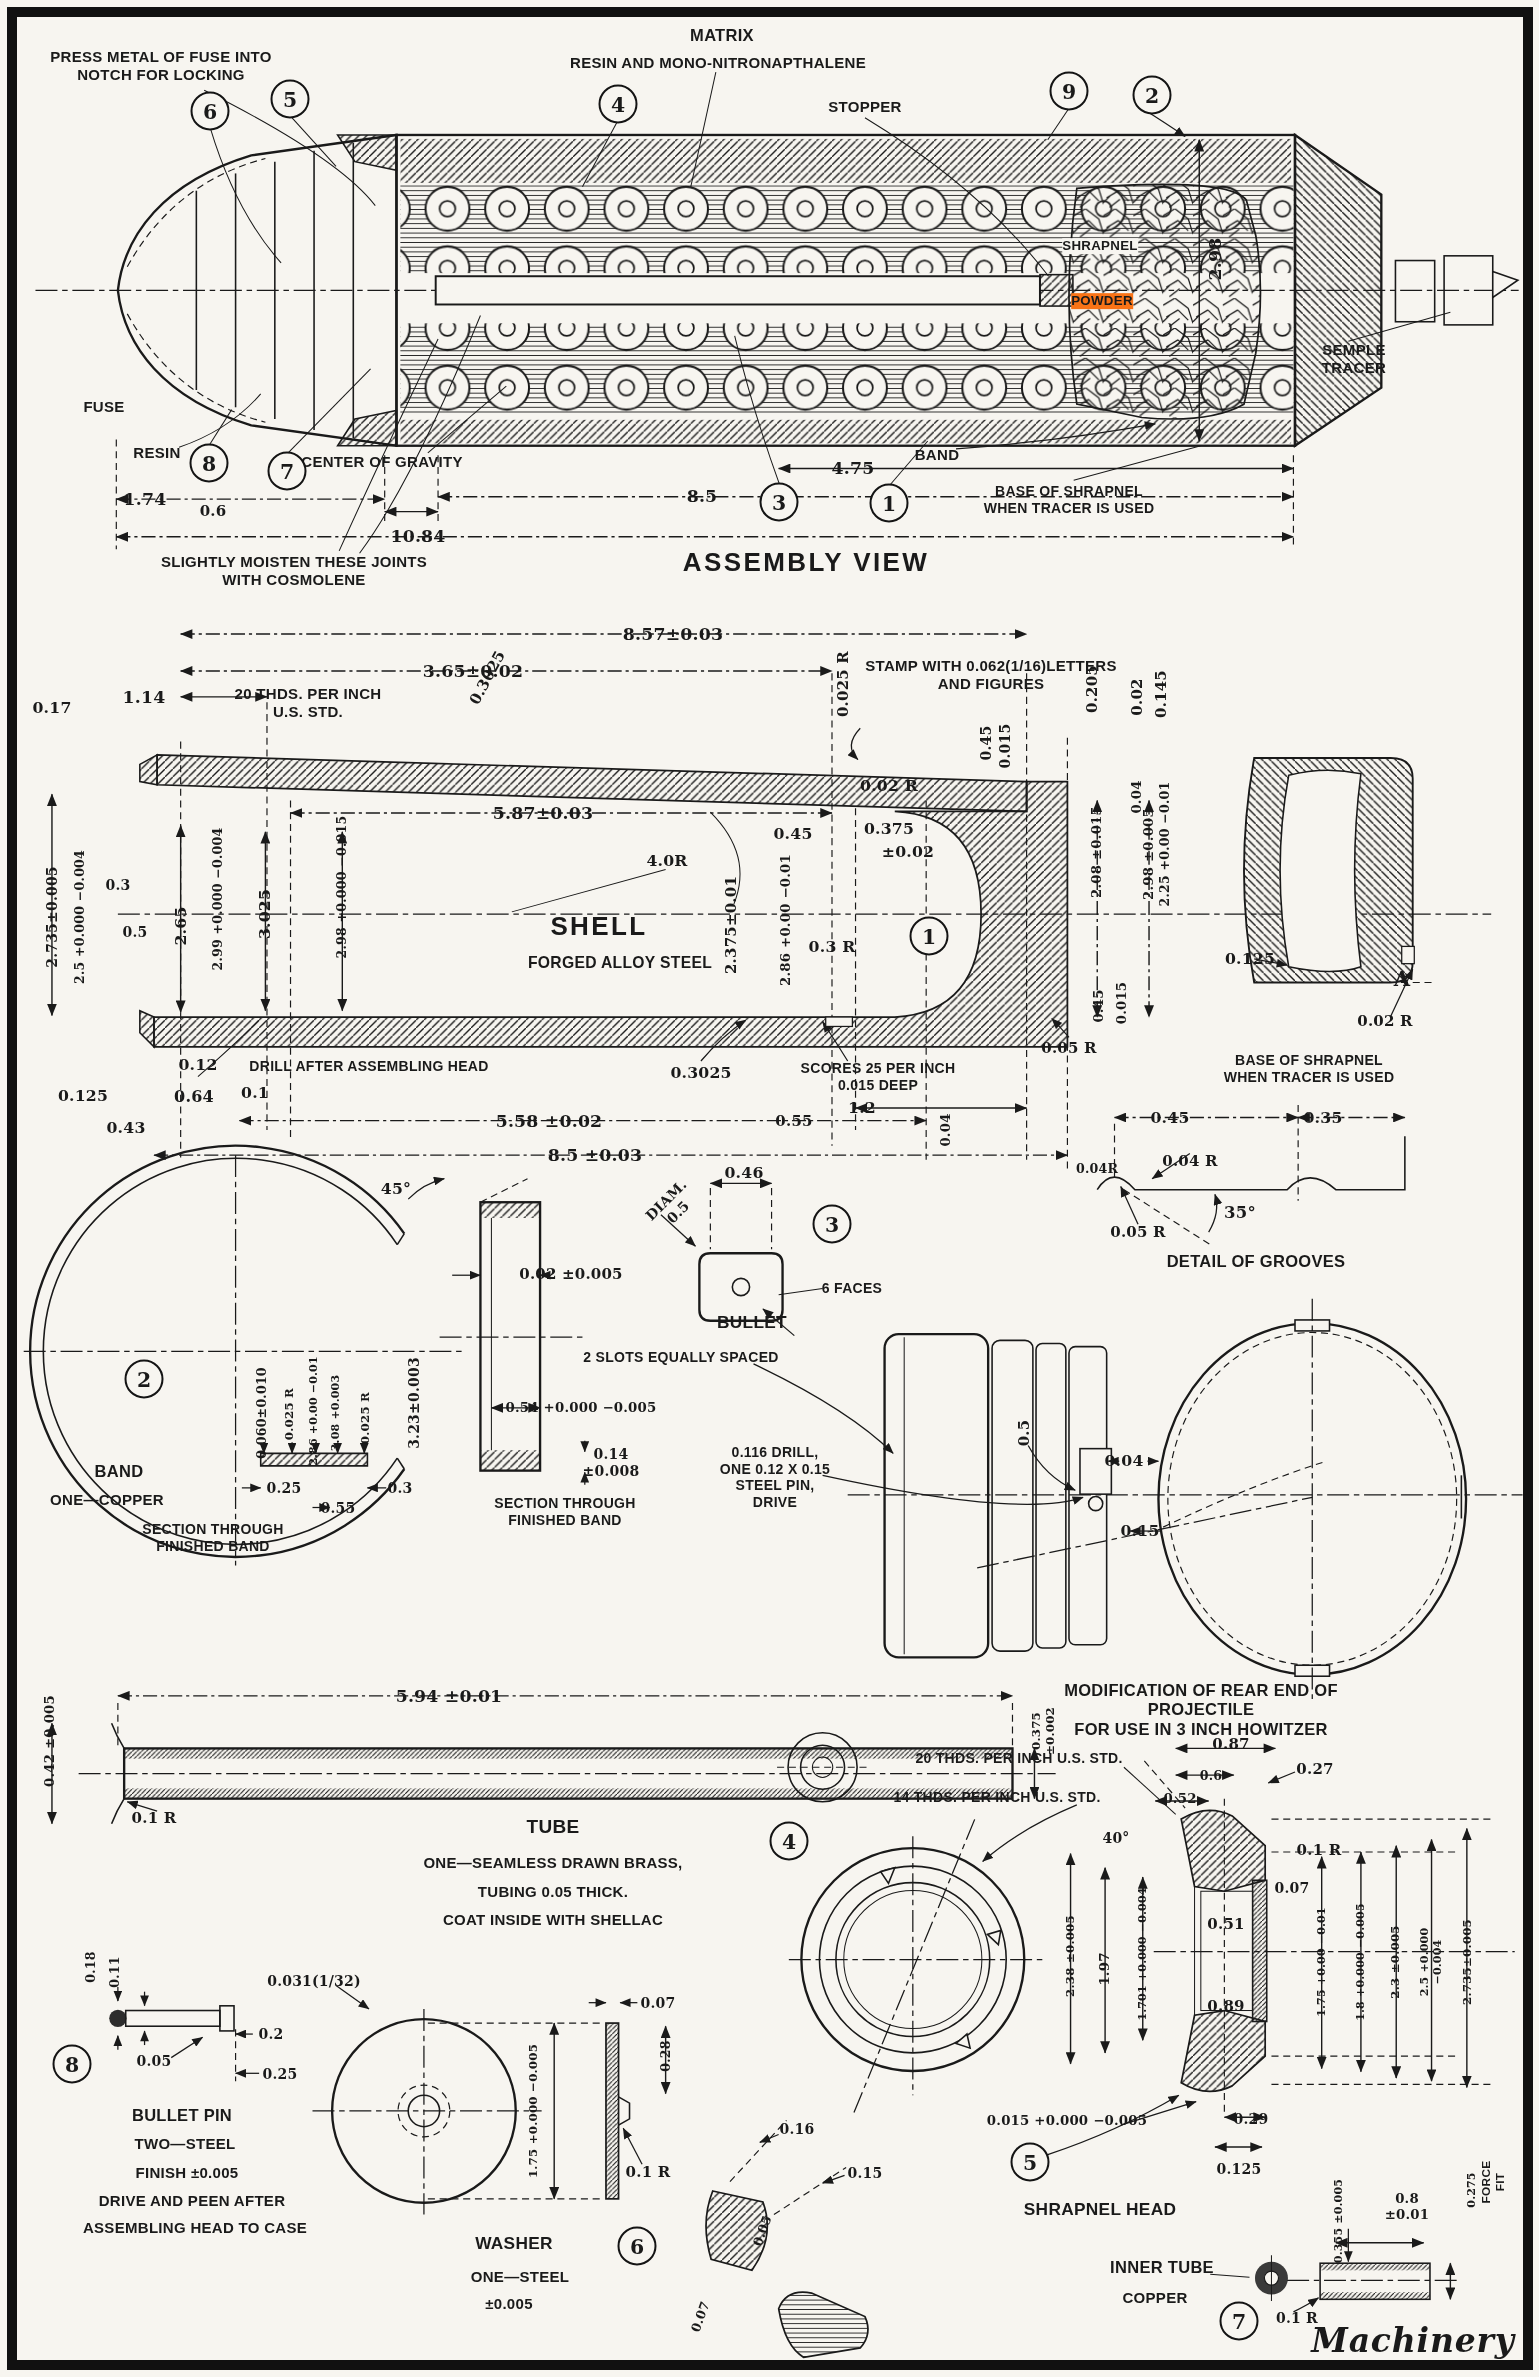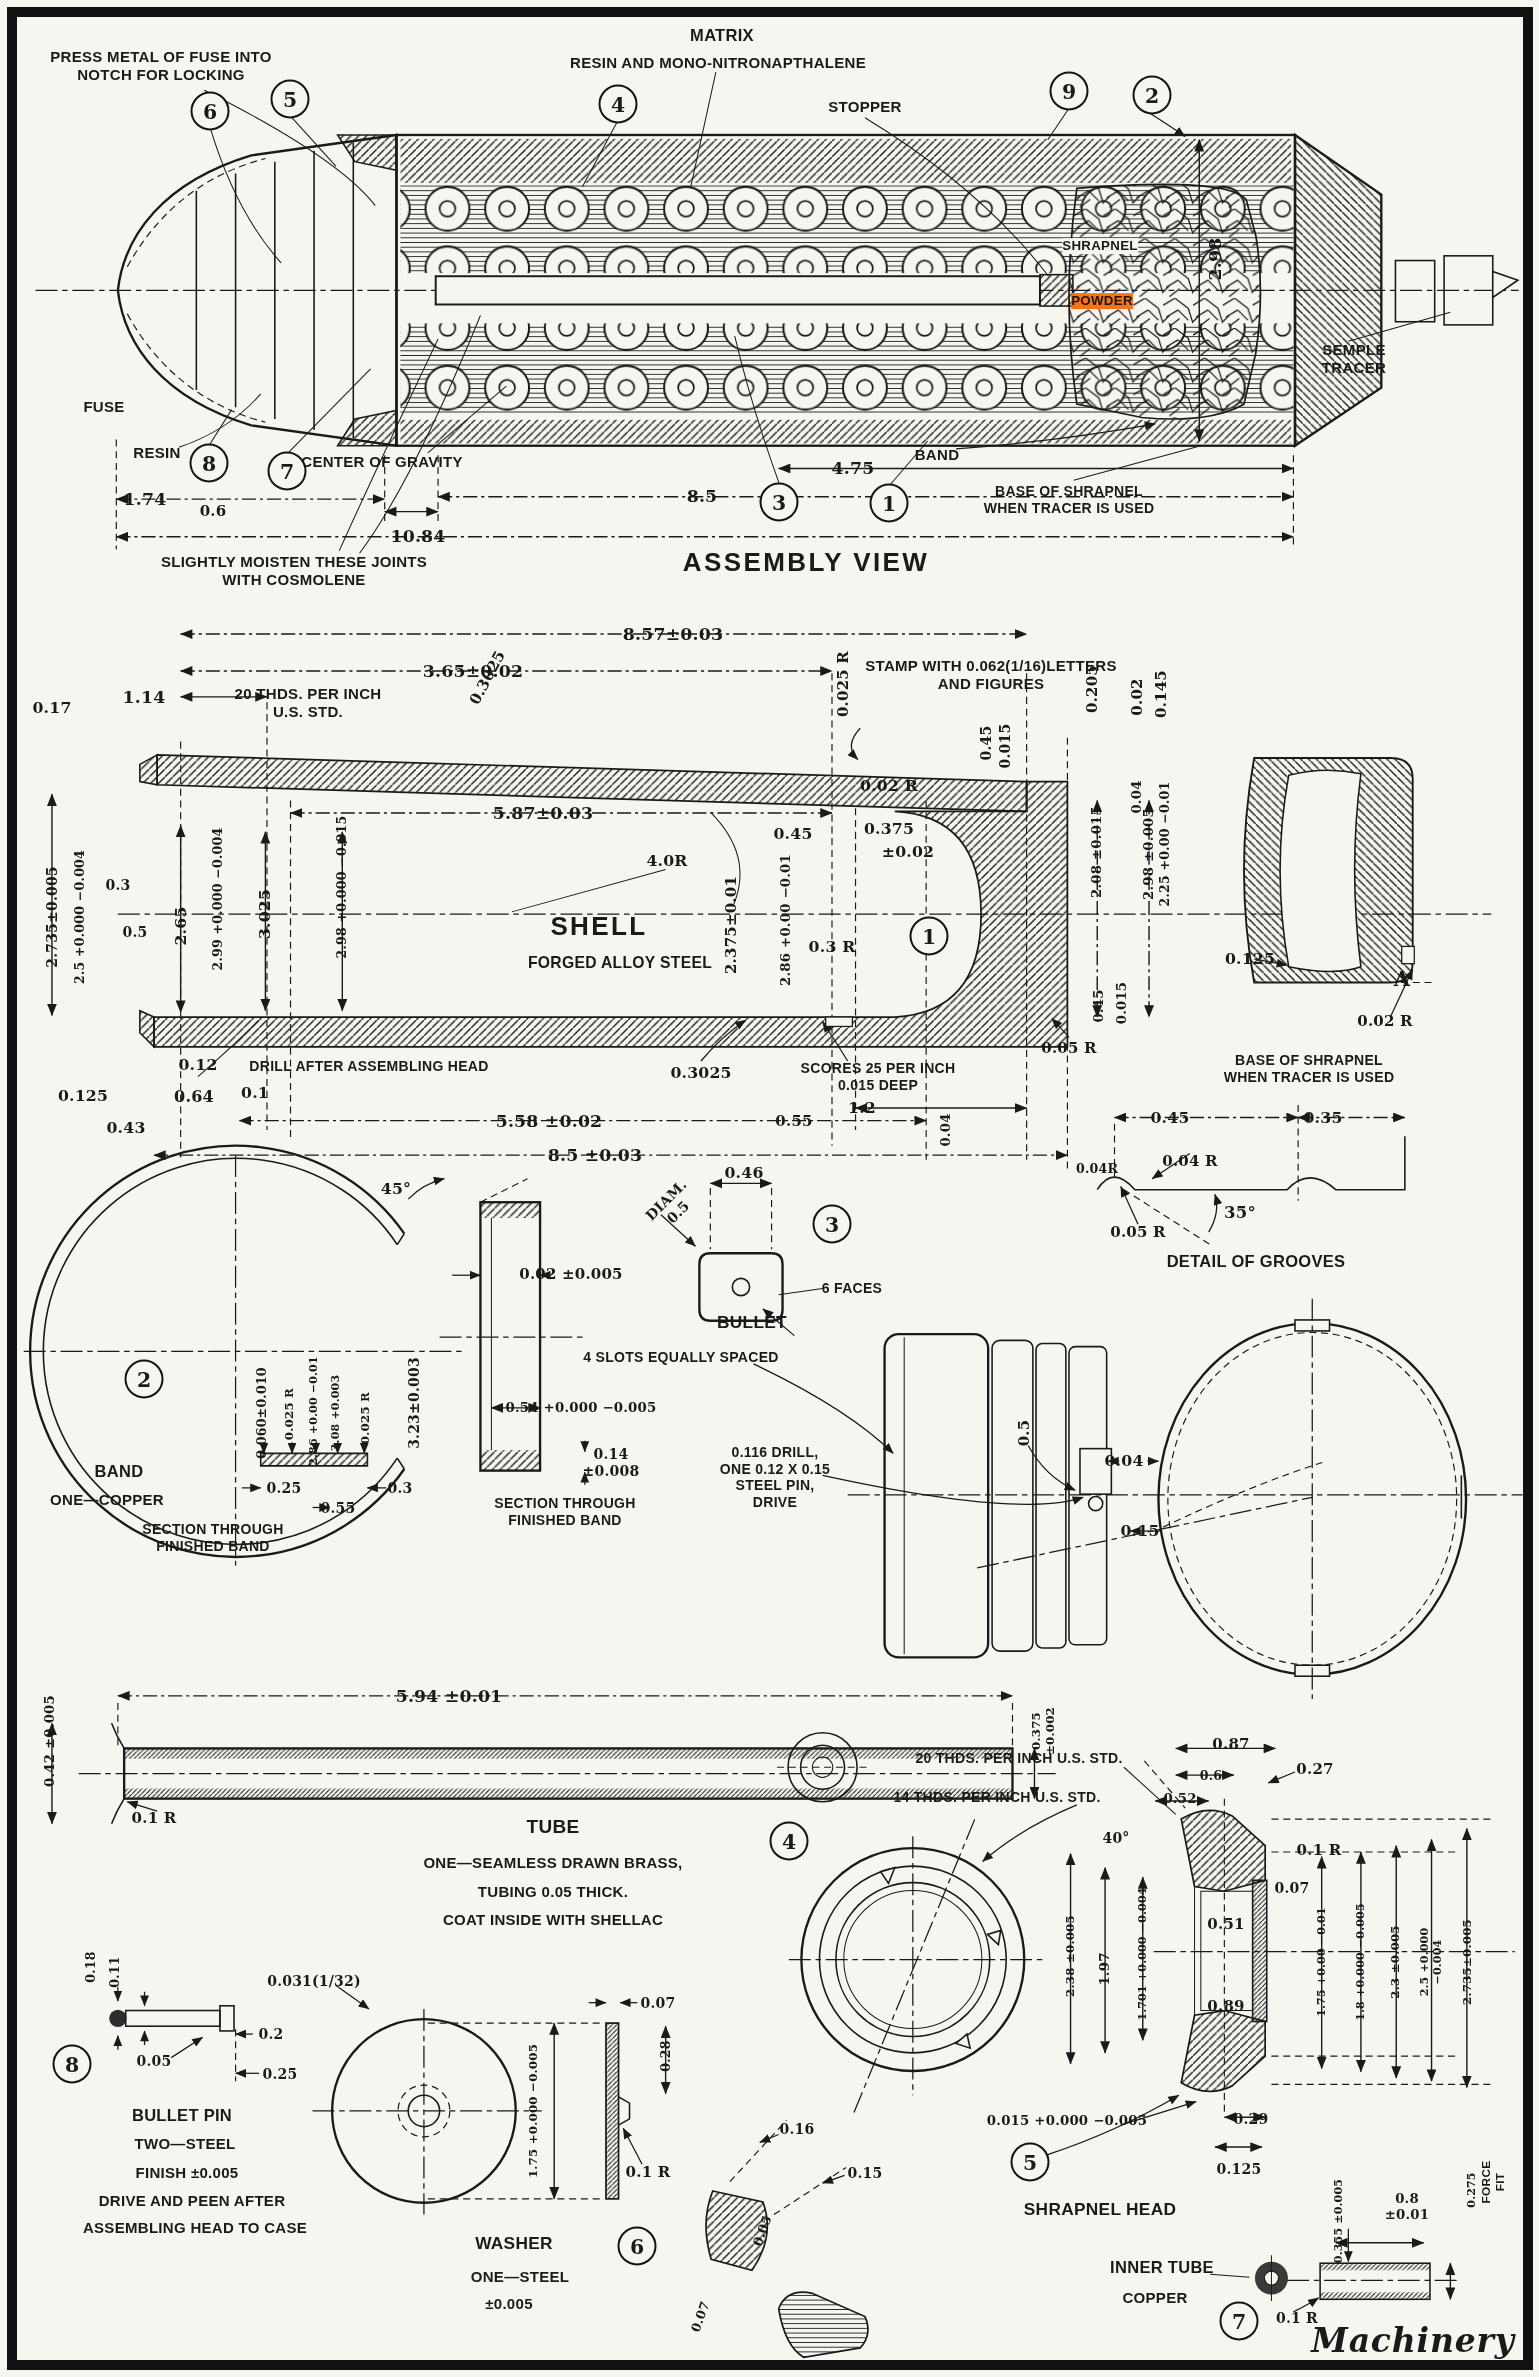--- a/index.html
+++ b/index.html
@@ -479,29 +479,31 @@
     <div class="lbl dim" style="left: 611px; top: 1463px; font-size: 14px; transform: translate(-50%, -50%);">0.14
 ±0.008</div>
     <div class="lbl cap" style="left: 565px; top: 1512px; font-size: 14px; transform: translate(-50%, -50%);">SECTION THROUGH
 FINISHED BAND</div>
     <div class="circ" style="left: 144px; top: 1379px;">2</div>
     <div class="lbl dim" style="left: 672px; top: 1206px; font-size: 14px; transform: translate(-50%, -50%) rotate(-45deg);">DIAM.
 0.5</div>
     <div class="lbl dim" style="left: 744px; top: 1173px; font-size: 15.7px; transform: translate(-50%, -50%);">0.46</div>
     <div class="lbl cap" style="left: 852px; top: 1288px; font-size: 14px; transform: translate(-50%, -50%);">6 FACES</div>
     <div class="lbl cap" style="left: 752px; top: 1322px; font-size: 17.3px; transform: translate(-50%, -50%);">BULLET</div>
-    <div class="lbl cap" style="left: 681px; top: 1357px; font-size: 14px; transform: translate(-50%, -50%);">4 SLOTS EQUALLY SPACED</div>
+    <div class="lbl cap" style="left: 681px; top: 1357px; font-size: 14px; transform: translate(-50%, -50%);">2 SLOTS EQUALLY SPACED</div>
     <div class="lbl cap" style="left: 775px; top: 1477px; font-size: 14px; transform: translate(-50%, -50%);">0.116 DRILL,
 ONE 0.12 X 0.15
 STEEL PIN,
 DRIVE</div>
     <div class="circ" style="left: 832px; top: 1224px;">3</div>
     <div class="lbl dim" style="left: 1025px; top: 1433px; font-size: 15px; transform: translate(-50%, -50%) rotate(-90deg);">0.5</div>
     <div class="lbl dim" style="left: 1124px; top: 1461px; font-size: 15.7px; transform: translate(-50%, -50%);">0.04</div>
     <div class="lbl dim" style="left: 1140px; top: 1531px; font-size: 15.7px; transform: translate(-50%, -50%);">0.15</div>
+    <div class="lbl cap" style="left: 1201px; top: 1710px; font-size: 16.5px; transform: translate(-50%, -50%);">MODIFICATION OF REAR END OF PROJECTILE
+FOR USE IN 3 INCH HOWITZER</div>
     <div class="lbl dim" style="left: 50px; top: 1741px; font-size: 13.3px; transform: translate(-50%, -50%) rotate(-90deg);">0.42 ±0.005</div>
     <div class="lbl dim" style="left: 449px; top: 1696px; transform: translate(-50%, -50%);">5.94 ±0.01</div>
     <div class="lbl dim" style="left: 1044px; top: 1731px; font-size: 11.8px; transform: translate(-50%, -50%) rotate(-90deg);">0.375
 ±0.002</div>
     <div class="lbl dim" style="left: 154px; top: 1819px; font-size: 15px; transform: translate(-50%, -50%);">0.1 R</div>
     <div class="lbl cap" style="left: 553px; top: 1827px; font-size: 19px; transform: translate(-50%, -50%);">TUBE</div>
     <div class="lbl cap" style="left: 553px; top: 1863px; transform: translate(-50%, -50%);">ONE—SEAMLESS DRAWN BRASS,</div>
     <div class="lbl cap" style="left: 553px; top: 1892px; transform: translate(-50%, -50%);">TUBING 0.05 THICK.</div>
     <div class="lbl cap" style="left: 553px; top: 1920px; transform: translate(-50%, -50%);">COAT INSIDE WITH SHELLAC</div>
     <div class="circ" style="left: 789px; top: 1841px;">4</div>

